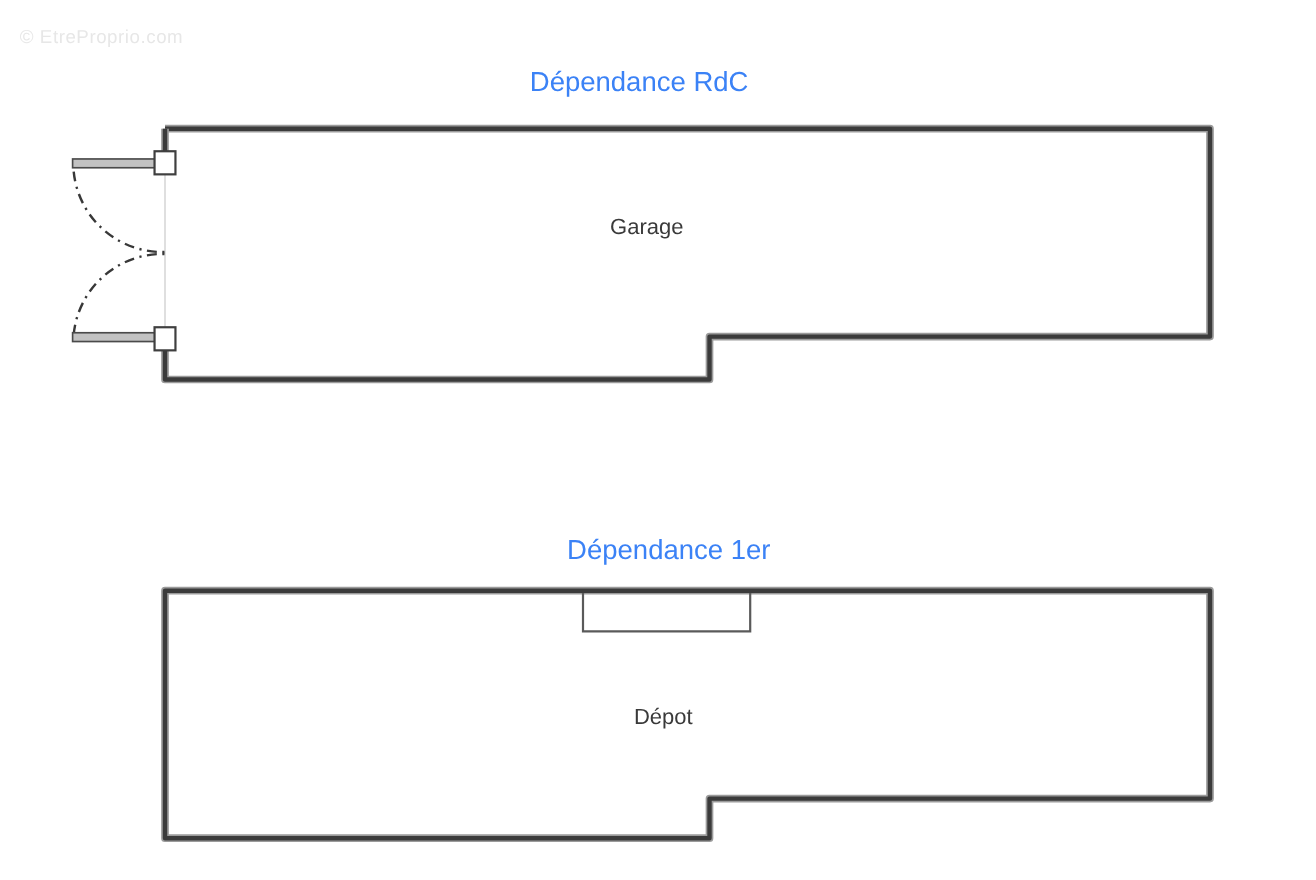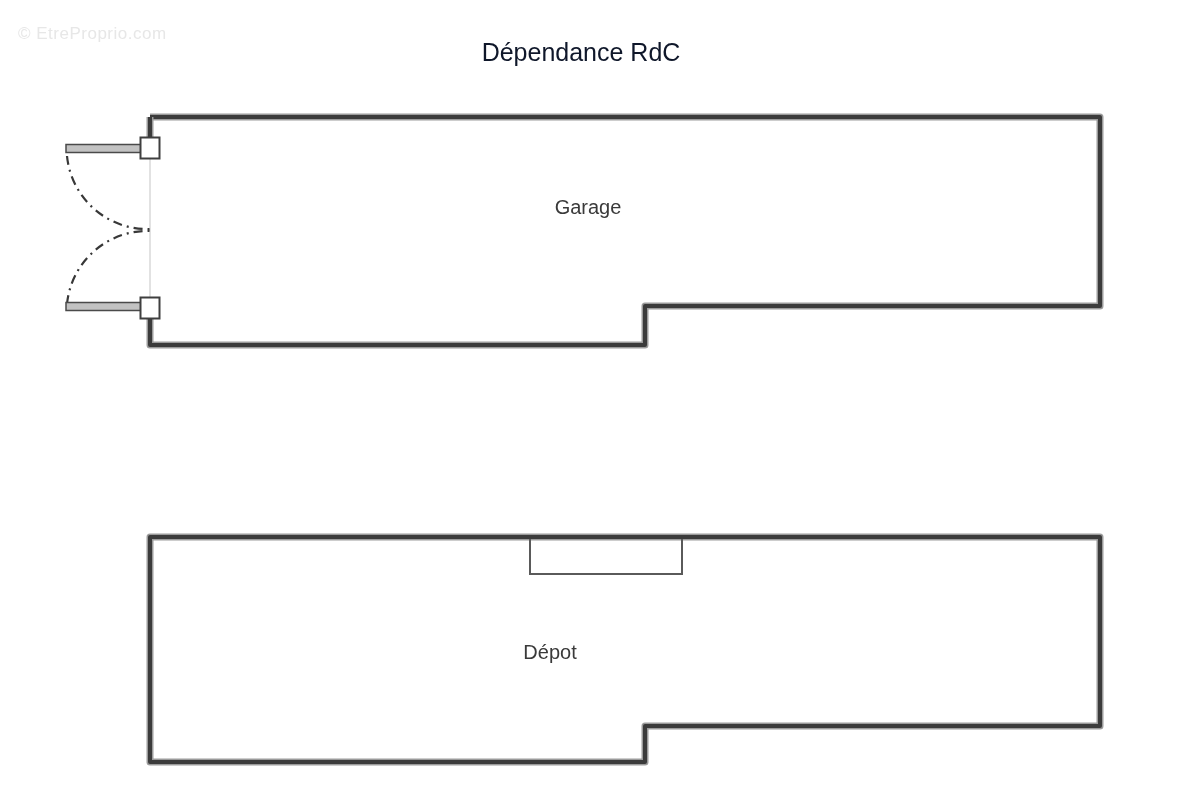--- a/index.html
+++ b/index.html
@@ -21,51 +21,53 @@
     top: 24px;
     font-size: 17px;
     letter-spacing: 0.5px;
     color: #e7e7e7;
     user-select: none;
   }
   .plan-title {
     position: absolute;
     transform: translateX(-50%);
     font-size: 25px;
-    color: #0f172a;
+    color: #3b82f6;
     white-space: nowrap;
+    margin-top: 23px;
   }
   .plan-title.rdc { left: 581px; top: 38px; }
   .plan-title.premier { left: 608px; top: 463px; }
   .room-label {
     position: absolute;
     transform: translateX(-50%);
     font-size: 20px;
     color: #3a3a3a;
     white-space: nowrap;
   }
   .room-label.garage { left: 588px; top: 196px; }
-  .room-label.depot  { left: 550px; top: 641px; }
+  .room-label.depot  { left: 603px; top: 641px; }
   svg { position: absolute; left: 0; top: 0; }
   .wall-outer { fill: none; stroke: #9b9b9b; stroke-width: 7; stroke-linejoin: round; }
   .wall-inner { fill: none; stroke: #3b3b3b; stroke-width: 4; stroke-linejoin: round; }
   .opening-line { stroke: #d9d9d9; stroke-width: 1.5; }
   .hinge { fill: #ffffff; stroke: #3f3f3f; stroke-width: 2; }
   .leaf { fill: #c2c2c2; stroke: #4a4a4a; stroke-width: 1.5; }
   .swing { fill: none; stroke: #383838; stroke-width: 2.2; stroke-dasharray: 9 5 2 5; }
   .detail-rect { fill: none; stroke: #5a5a5a; stroke-width: 2; }
 </style>
 </head>
 <body>
 
 <div class="canvas">
 
   <div class="watermark">© EtreProprio.com</div>
 
   <div class="plan-title rdc">Dépendance RdC</div>
+  <div class="plan-title premier">Dépendance 1er</div>
 
   <div class="room-label garage">Garage</div>
   <div class="room-label depot">Dépot</div>
 
   <svg width="1196" height="800" viewBox="0 0 1196 800">
 
     <g>
 
       <path class="wall-outer" d="M 150 117 L 1100 117 L 1100 306 L 645 306 L 645 345 L 150 345 L 150 316"></path>
       <path class="wall-inner" d="M 150 117 L 1100 117 L 1100 306 L 645 306 L 645 345 L 150 345 L 150 316"></path>

